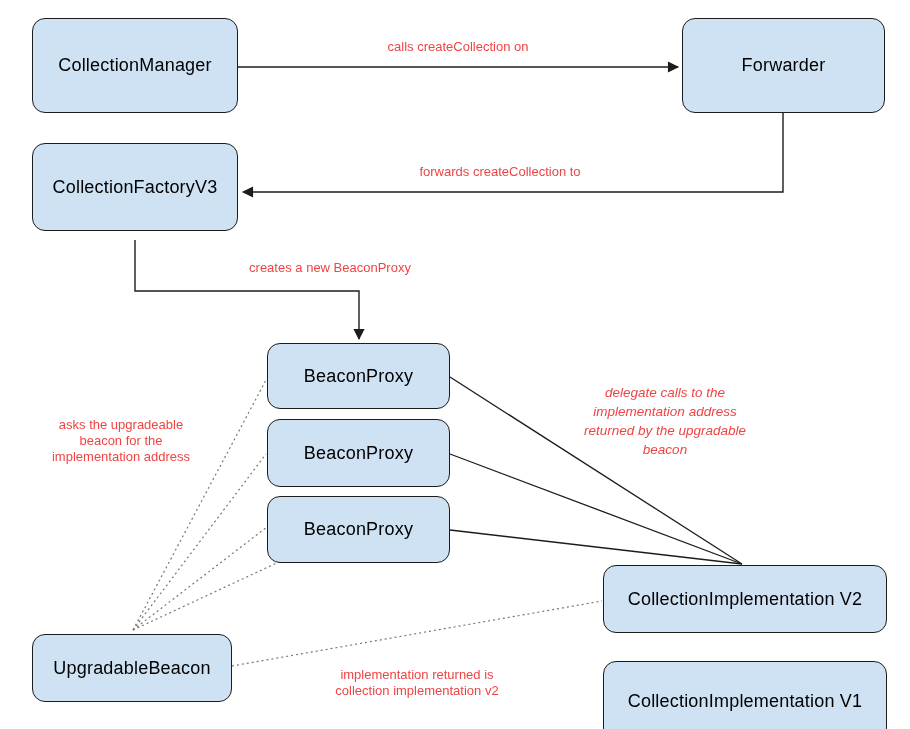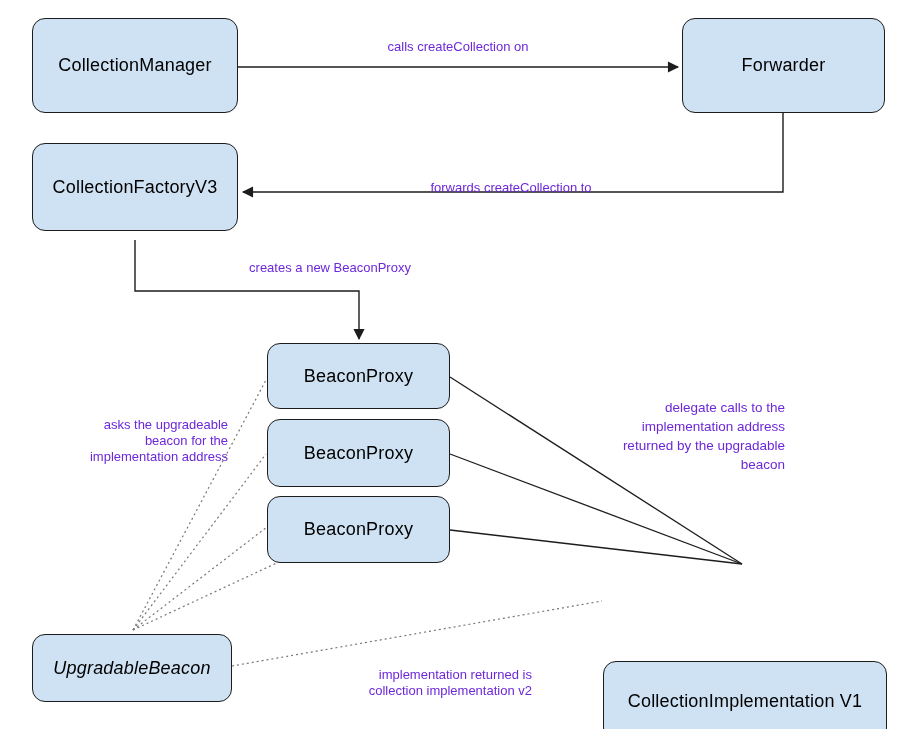--- a/index.html
+++ b/index.html
@@ -32,47 +32,47 @@
     align-items: center;
     justify-content: center;
     text-align: center;
     font-size: 18px;
     color: #000000;
     letter-spacing: 0.2px;
   }
   .edge-label {
     position: absolute;
     transform: translate(-50%, -50%);
-    text-align: right;
-    color: #6d28d9;
+    text-align: center;
+    color: #ef4444;
     font-size: 13px;
     line-height: 16px;
     white-space: pre-line;
   }
   .edge-label.big {
     font-size: 13.5px;
     line-height: 19px;
   }
 
   
   #n-collection-manager { left: 32px;  top: 18px;  width: 206px; height: 95px; }
   #n-forwarder          { left: 682px; top: 18px;  width: 203px; height: 95px; }
   #n-collection-factory { left: 32px;  top: 143px; width: 206px; height: 88px; }
   #n-beacon-proxy-1     { left: 267px; top: 343px; width: 183px; height: 66px; }
   #n-beacon-proxy-2     { left: 267px; top: 419px; width: 183px; height: 68px; }
   #n-beacon-proxy-3     { left: 267px; top: 496px; width: 183px; height: 67px; }
-  #n-upgradable-beacon  { left: 32px;  top: 634px; width: 200px; height: 68px; font-style: italic; }
+  #n-upgradable-beacon  { left: 32px;  top: 634px; width: 200px; height: 68px; }
   #n-impl-v2            { left: 603px; top: 565px; width: 284px; height: 68px; }
   #n-impl-v1            { left: 603px; top: 661px; width: 284px; height: 80px; }
 
   
   #l-calls    { left: 458px; top: 47px;  }
-  #l-forwards { left: 511px; top: 172px; margin-top: 16px; }
+  #l-forwards { left: 500px; top: 172px; }
   #l-creates  { left: 330px; top: 268px; }
-  #l-delegate { left: 665px; top: 436px; width: 240px; }
+  #l-delegate { left: 665px; top: 421px; width: 240px; font-style: italic; }
   #l-asks     { left: 121px; top: 441px; width: 214px; }
   #l-implv2   { left: 417px; top: 683px; width: 230px; }
 </style>
 </head>
 <body>
 
 <div class="canvas">
 
   <svg class="edges" viewBox="0 0 910 729" xmlns="http://www.w3.org/2000/svg">
     <defs>
@@ -120,20 +120,23 @@
   </div>
 
   <div class="node" id="n-beacon-proxy-3">
     <span>BeaconProxy</span>
   </div>
 
   <div class="node" id="n-upgradable-beacon">
     <span>UpgradableBeacon</span>
   </div>
 
+  <div class="node" id="n-impl-v2">
+    <span>CollectionImplementation V2</span>
+  </div>
 
   <div class="node" id="n-impl-v1">
     <span>CollectionImplementation V1</span>
   </div>
 
   <div class="edge-label" id="l-calls">calls createCollection on</div>
 
   <div class="edge-label" id="l-forwards">forwards createCollection to</div>
 
   <div class="edge-label" id="l-creates">creates a new BeaconProxy</div>

